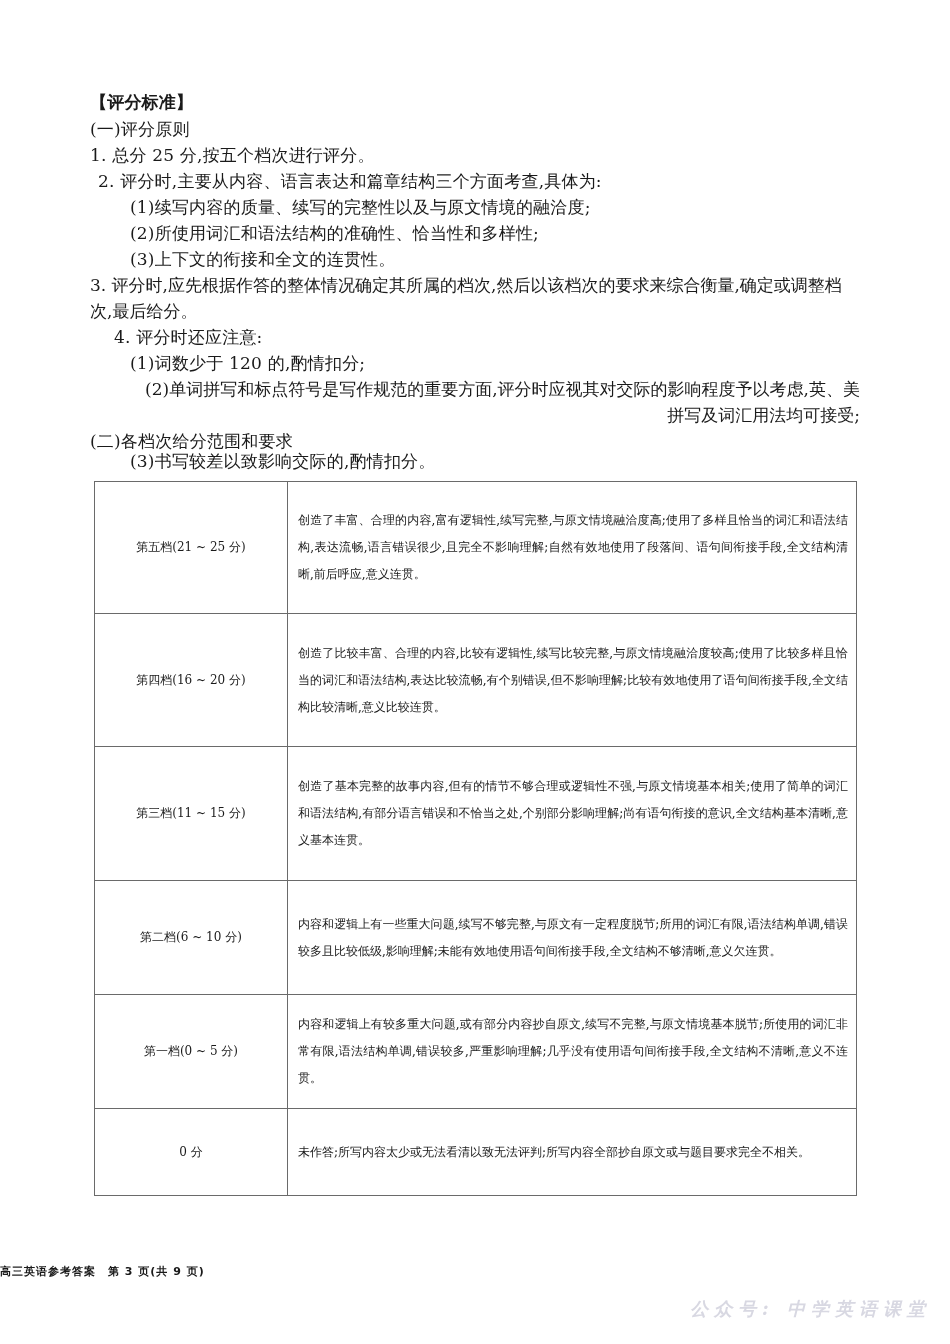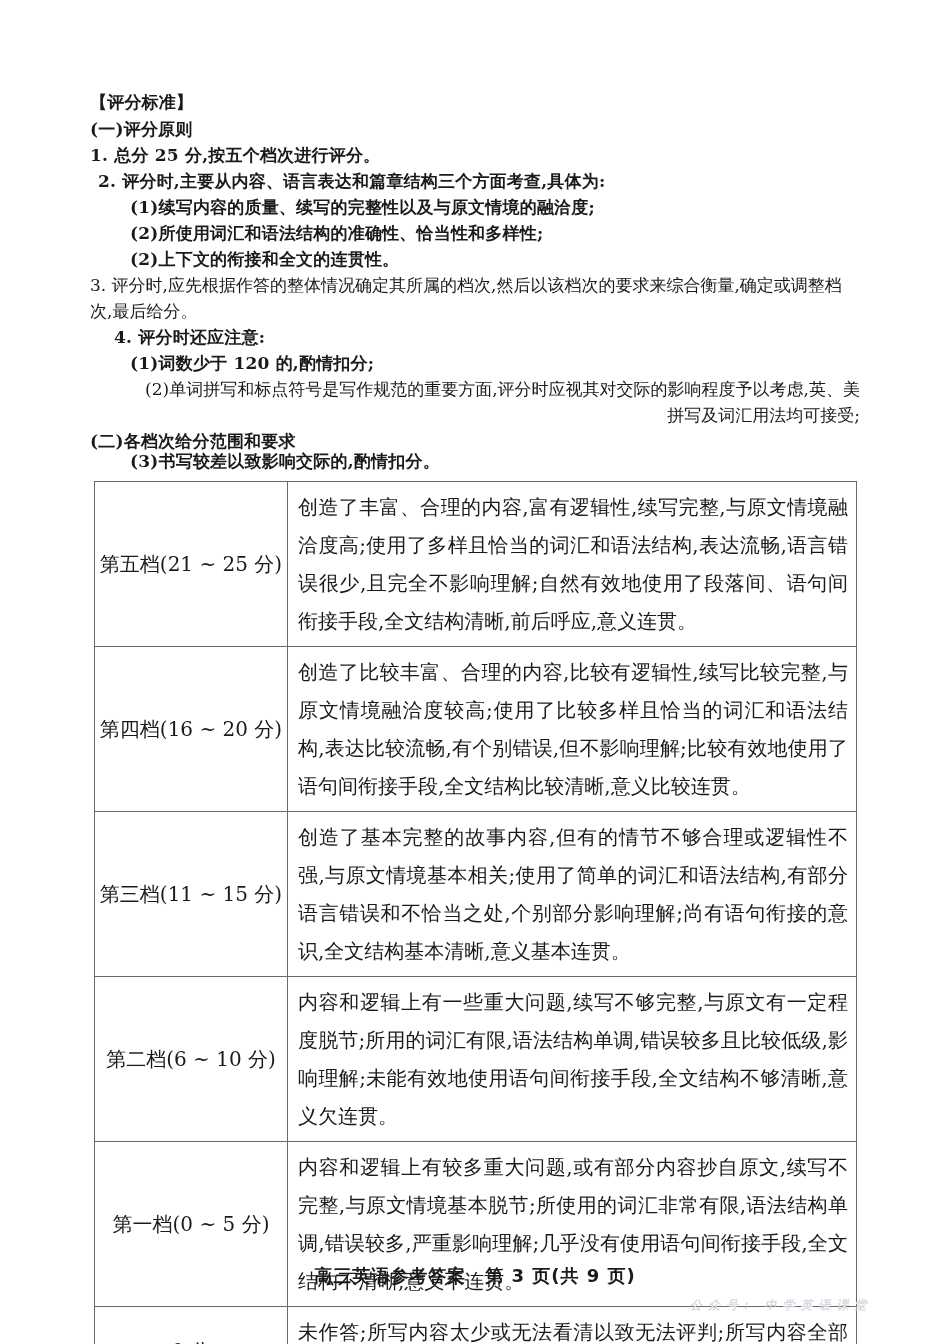--- a/index.html
+++ b/index.html
@@ -4,60 +4,60 @@
 <style>
   html, body { margin: 0; padding: 0; background: #ffffff; }
   body {
     width: 950px; height: 1344px; position: relative; overflow: hidden;
     font-family: "DejaVu Serif", "Liberation Serif", serif;
     color: #1a1a1a;
   }
   .page { position: absolute; left: 0; top: 0; width: 950px; height: 1344px; }
   .line {
     position: absolute; left: 90px; font-size: 17px; line-height: 26px;
-    white-space: nowrap; letter-spacing: 0.2px; font-weight: bold;
+    white-space: nowrap; letter-spacing: 0.2px;
   }
   .line.indent { left: 130px; }
   .line.bold { font-weight: bold; font-family: Liberation Serif, serif; font-size: 17px; }
   .wrap { position: absolute; left: 90px; width: 770px; font-size: 17px; line-height: 26px; }
 
   table.rubric {
     position: absolute; left: 94px; top: 481px; width: 763px;
     border-collapse: collapse; table-layout: fixed;
   }
   table.rubric td {
-    border: 1.5px solid #6a6a6a; font-size: 20px; line-height: 38px;
+    border: 1.5px solid #6a6a6a; font-size: 12px; line-height: 27px;
     vertical-align: middle;
   }
   td.level { width: 190px; text-align: center; }
   td.desc { padding: 6px 8px 6px 10px; text-align: justify; }
 
   .footer {
-    position: absolute; left: 0; width: 950px; top: 1264px; text-align: center;
+    position: absolute; left: 0; width: 950px; top: 1264px; 
     font-family: "DejaVu Sans", "Liberation Sans", sans-serif;
-    font-weight: bold; font-size: 18px; letter-spacing: 1px;
+    font-weight: bold; font-size: 11px; letter-spacing: 1px;
   }
   .watermark {
-    position: absolute; left: 690px; top: 1297px; font-size: 12px;
+    position: absolute; left: 690px; top: 1297px; font-size: 18px;
     color: #d8d8e2; letter-spacing: 6px; font-style: italic; font-weight: bold;
     font-family: "DejaVu Serif", serif;
   }
 </style>
 </head>
 <body>
 
 <div class="page">
 
   <div class="line bold" style="top:90px;">【评分标准】</div>
   <div class="line" style="top:116px;">(一)评分原则</div>
   <div class="line" style="top:142px;">1. 总分 25 分,按五个档次进行评分。</div>
   <div class="line" style="top:168px;margin-left:8px;">2. 评分时,主要从内容、语言表达和篇章结构三个方面考查,具体为:</div>
   <div class="line indent" style="top:194px;">(1)续写内容的质量、续写的完整性以及与原文情境的融洽度;</div>
   <div class="line indent" style="top:220px;">(2)所使用词汇和语法结构的准确性、恰当性和多样性;</div>
-  <div class="line indent" style="top:246px;">(2)上下文的衔接和全文的连贯性。</div>
+  <div class="line indent" style="top:246px;">(3)上下文的衔接和全文的连贯性。</div>
   <div class="wrap" style="top:272px;">3. 评分时,应先根据作答的整体情况确定其所属的档次,然后以该档次的要求来综合衡量,确定或调整档次,最后给分。</div>
   <div class="line" style="top:324px;margin-left:24px;">4. 评分时还应注意:</div>
   <div class="line indent" style="top:350px;">(1)词数少于 120 的,酌情扣分;</div>
   <div class="wrap" style="top:376px; text-indent:40px;text-align:right;">(2)单词拼写和标点符号是写作规范的重要方面,评分时应视其对交际的影响程度予以考虑,英、美拼写及词汇用法均可接受;</div>
   <div class="line indent" style="top:448px;">(3)书写较差以致影响交际的,酌情扣分。</div>
   <div class="line" style="top:428px;">(二)各档次给分范围和要求</div>
 
   <table class="rubric">
     <tbody>
         <tr style="height:132px;">
@@ -73,21 +73,21 @@
       <td class="desc">创造了基本完整的故事内容,但有的情节不够合理或逻辑性不强,与原文情境基本相关;使用了简单的词汇和语法结构,有部分语言错误和不恰当之处,个别部分影响理解;尚有语句衔接的意识,全文结构基本清晰,意义基本连贯。</td>
     </tr>
     <tr style="height:114px;">
       <td class="level">第二档(6 ~ 10 分)</td>
       <td class="desc">内容和逻辑上有一些重大问题,续写不够完整,与原文有一定程度脱节;所用的词汇有限,语法结构单调,错误较多且比较低级,影响理解;未能有效地使用语句间衔接手段,全文结构不够清晰,意义欠连贯。</td>
     </tr>
     <tr style="height:114px;">
       <td class="level">第一档(0 ~ 5 分)</td>
       <td class="desc">内容和逻辑上有较多重大问题,或有部分内容抄自原文,续写不完整,与原文情境基本脱节;所使用的词汇非常有限,语法结构单调,错误较多,严重影响理解;几乎没有使用语句间衔接手段,全文结构不清晰,意义不连贯。</td>
     </tr>
-    <tr style="height:67px;">
+    <tr style="height:87px;">
       <td class="level">0 分</td>
       <td class="desc">未作答;所写内容太少或无法看清以致无法评判;所写内容全部抄自原文或与题目要求完全不相关。</td>
     </tr>
   </tbody>
     </table>
 
   <div class="footer">高三英语参考答案　第 3 页(共 9 页)</div>
   <div class="watermark">公众号: 中学英语课堂</div>
 </div>
 

